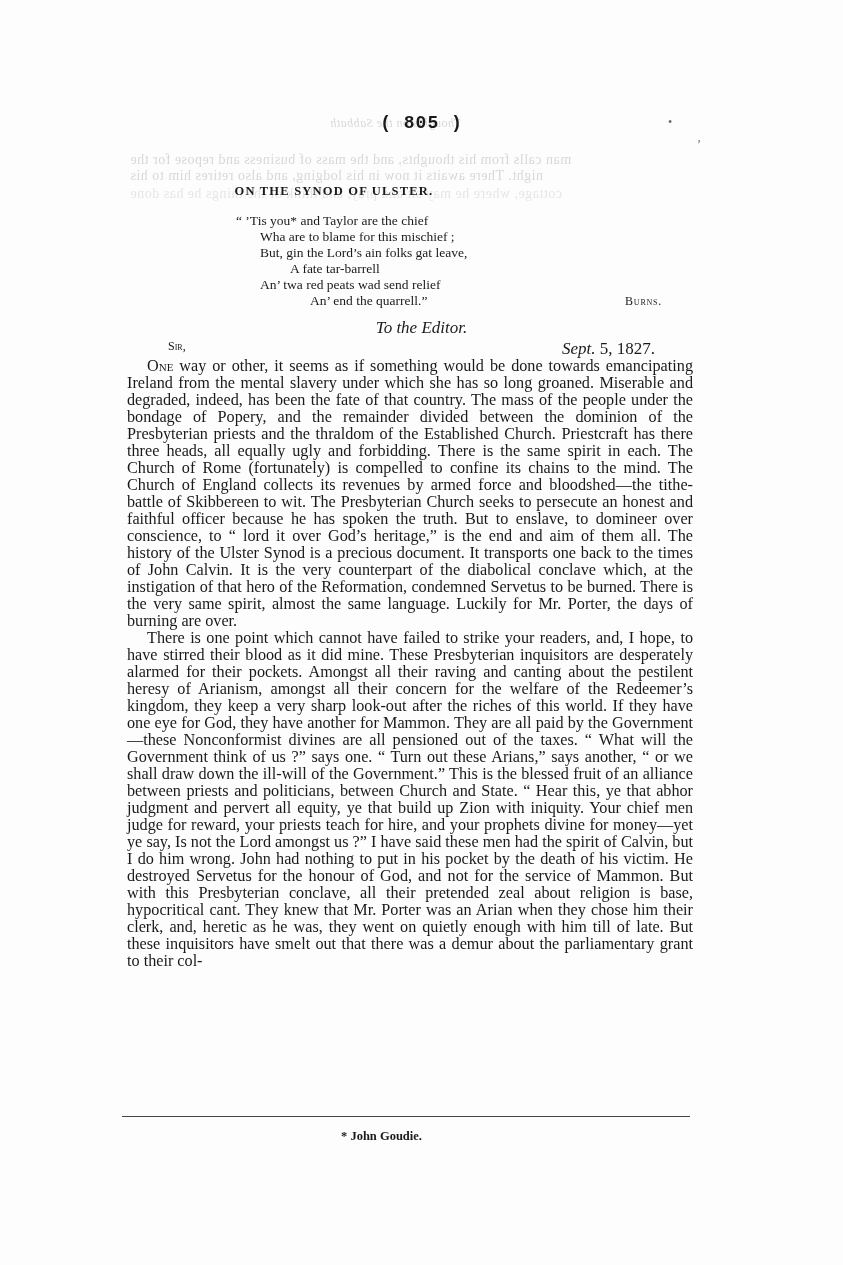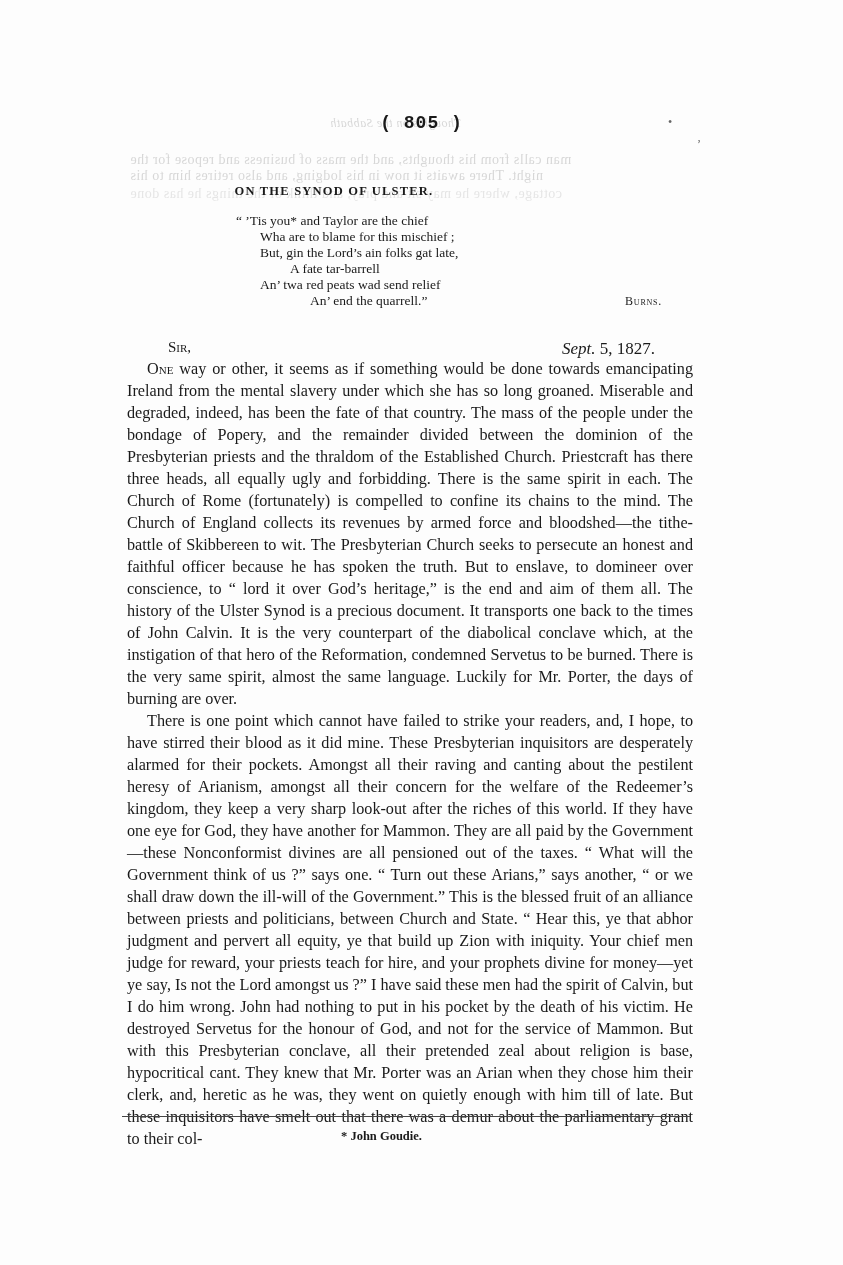--- a/index.html
+++ b/index.html
@@ -73,37 +73,37 @@
       top: 318px;
       left: 0; width: 843px;
       text-align: center;
       font-style: italic;
       font-size: 17px;
     }
     .salutation {
       position: absolute;
       top: 339px;
       left: 168px;
-      font-size: 15px;
+      font-size: 12px;
       font-variant: small-caps;
     }
     .date {
       position: absolute;
       top: 339px;
       left: 562px;
       font-size: 17px;
     }
     .date em { font-style: italic; }
     .body-text {
       position: absolute;
       top: 358px;
       left: 127px;
       width: 566px;
       font-size: 16.2px;
-      line-height: 22px;
+      line-height: 17px;
       text-align: justify;
     }
     .body-text p {
       margin: 0;
       text-indent: 20px;
       text-align-last: left;
     }
     .lead { font-variant: small-caps; }
     .rule {
       position: absolute;
@@ -140,27 +140,28 @@
   <span class="mark" style="top:115px; left:668px;">•</span>
   <span class="mark" style="top:130px; left:697px;">‚</span>
 
   <div class="page-number">( 805 )</div>
 
   <div class="title">ON THE SYNOD OF ULSTER.</div>
 
   <div class="verse">
     <div class="first">“ ’Tis you* and Taylor are the chief</div>
     <div class="i1">Wha are to blame for this mischief ;</div>
-    <div class="i1">But, gin the Lord’s ain folks gat late,</div>
+    <div class="i1">But, gin the Lord’s ain folks gat leave,</div>
     <div class="i2">A fate tar-barrell</div>
     <div class="i1">An’ twa red peats wad send relief</div>
     <div class="i3">An’ end the quarrell.”</div>
   </div>
   <div class="attrib">Burns.</div>
 
+  <div class="to-editor">To the Editor.</div>
 
   <div class="salutation">Sir,</div>
   <div class="date"><em>Sept.</em><span> 5, 1827.</span></div>
 
   <div class="body-text">
     <p><span class="lead">One</span><span> way or other, it seems as if something would be done towards emancipating Ireland from the mental slavery under which she has so long groaned. Miserable and degraded, indeed, has been the fate of that country. The mass of the people under the bondage of Popery, and the remainder divided between the dominion of the Presbyterian priests and the thraldom of the Established Church. Priestcraft has there three heads, all equally ugly and forbidding. There is the same spirit in each. The Church of Rome (fortunately) is compelled to confine its chains to the mind. The Church of England collects its revenues by armed force and bloodshed—the tithe-battle of Skibbereen to wit. The Presbyterian Church seeks to persecute an honest and faithful officer because he has spoken the truth. But to enslave, to domineer over conscience, to “ lord it over God’s heritage,” is the end and aim of them all. The history of the Ulster Synod is a precious document. It transports one back to the times of John Calvin. It is the very counterpart of the diabolical conclave which, at the instigation of that hero of the Reformation, condemned Servetus to be burned. There is the very same spirit, almost the same language. Luckily for Mr. Porter, the days of burning are over.</span></p>
     <p><span>There is one point which cannot have failed to strike your readers, and, I hope, to have stirred their blood as it did mine. These Presbyterian inquisitors are desperately alarmed for their pockets. Amongst all their raving and canting about the pestilent heresy of Arianism, amongst all their concern for the welfare of the Redeemer’s kingdom, they keep a very sharp look-out after the riches of this world. If they have one eye for God, they have another for Mammon. They are all paid by the Government—these Nonconformist divines are all pensioned out of the taxes. “ What will the Government think of us ?” says one. “ Turn out these Arians,” says another, “ or we shall draw down the ill-will of the Government.” This is the blessed fruit of an alliance between priests and politicians, between Church and State. “ Hear this, ye that abhor judgment and pervert all equity, ye that build up Zion with iniquity. Your chief men judge for reward, your priests teach for hire, and your prophets divine for money—yet ye say, Is not the Lord amongst us ?” I have said these men had the spirit of Calvin, but I do him wrong. John had nothing to put in his pocket by the death of his victim. He destroyed Servetus for the honour of God, and not for the service of Mammon. But with this Presbyterian conclave, all their pretended zeal about religion is base, hypocritical cant. They knew that Mr. Porter was an Arian when they chose him their clerk, and, heretic as he was, they went on quietly enough with him till of late. But these inquisitors have smelt out that there was a demur about the parliamentary grant to their col-</span></p>
   </div>
 
   <div class="rule"></div>

